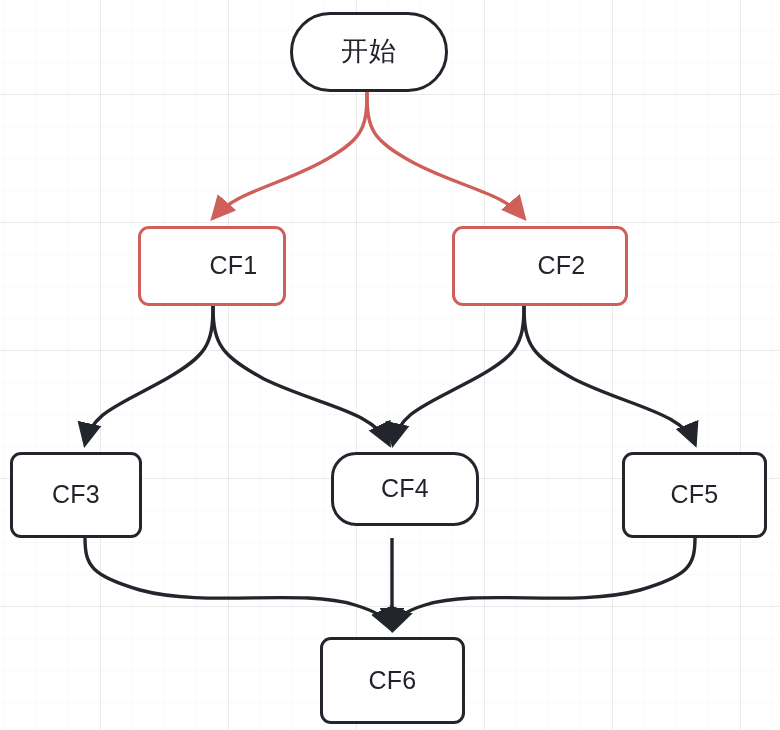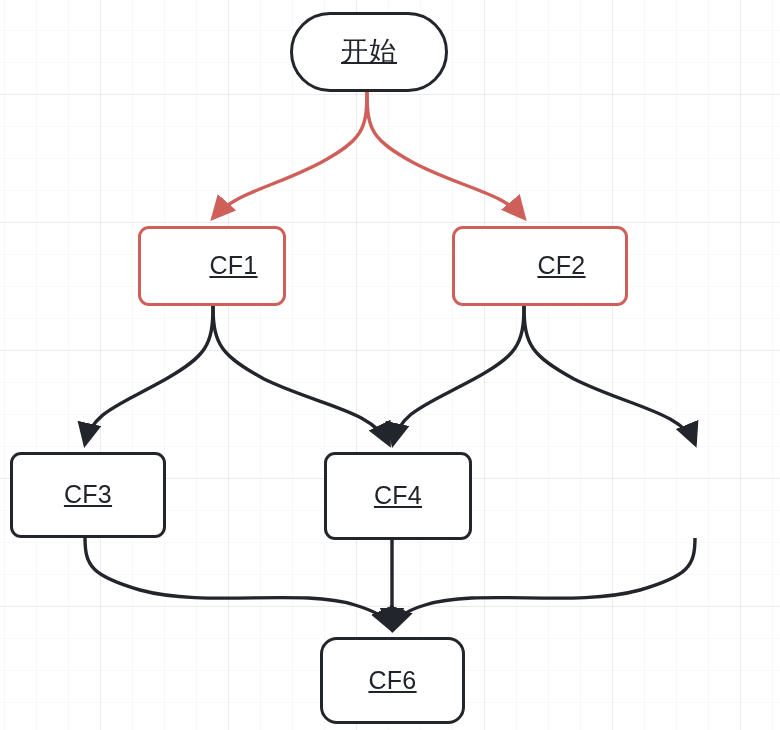--- a/index.html
+++ b/index.html
@@ -54,21 +54,20 @@
     border-radius: 11px;
     padding-left: 43px;
   }
   .node-terminal {
     border-color: #22252b;
     border-radius: 42px;
   }
   .node-label {
     font-size: 25px;
     letter-spacing: 0.3px;
-    text-decoration: underline;
   }
   .node-sublabel {
     font-size: 25px;
     letter-spacing: 0.3px;
   }
   .node-label-cjk {
     font-size: 27px;
     letter-spacing: 1px;
   }
 </style>
@@ -111,26 +110,29 @@
   </div>
 
   <div class="node node-highlight" style="left:138px; top:226px; width:148px; height:80px;">
     <div class="node-label">CF1</div>
   </div>
 
   <div class="node node-highlight" style="left:452px; top:226px; width:176px; height:80px;">
     <div class="node-label">CF2</div>
   </div>
 
-  <div class="node node-default" style="left:10px; top:452px; width:156px; height:86px;">
+  <div class="node node-default" style="left:10px; top:452px; width:132px; height:86px;">
     <div class="node-label">CF3</div>
   </div>
 
-  <div class="node node-default" style="left:324px; top:452px; width:148px; height:88px;">
+  <div class="node node-default" style="left:331px; top:452px; width:148px; height:74px;border-radius:25px;">
     <div class="node-label">CF4</div>
   </div>
 
+  <div class="node node-default" style="left:622px; top:452px; width:145px; height:86px;">
+    <div class="node-label">CF5</div>
+  </div>
 
-  <div class="node node-default" style="left:320px; top:637px; width:145px; height:87px;border-radius:17px;">
+  <div class="node node-default" style="left:320px; top:637px; width:145px; height:87px;">
     <div class="node-label">CF6</div>
   </div>
 
 </div>
 
 </body></html>

